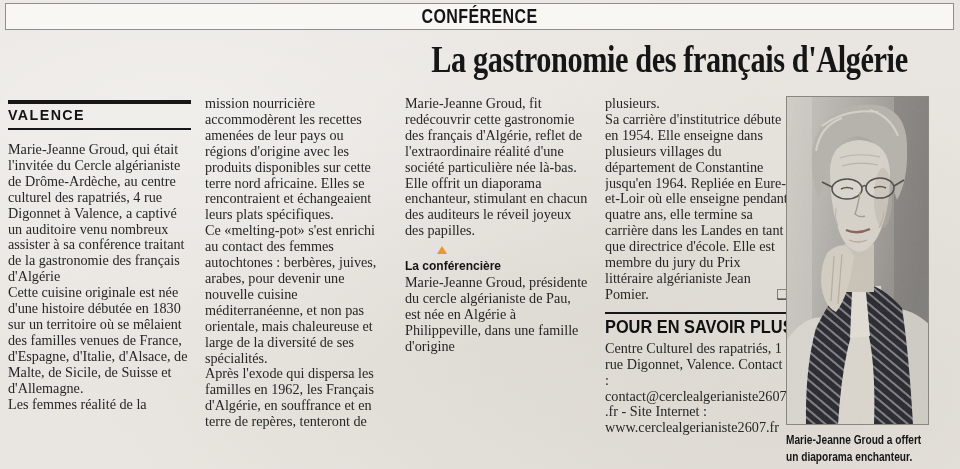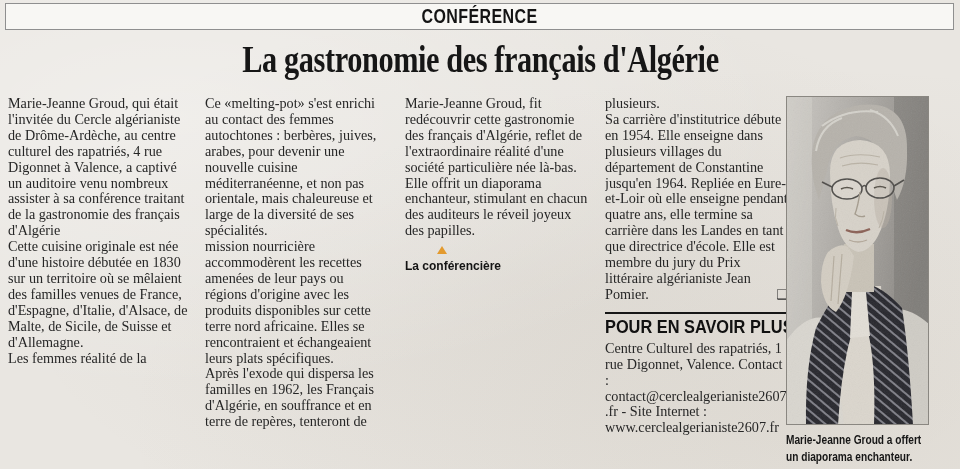--- a/index.html
+++ b/index.html
@@ -19,21 +19,21 @@
     background:#f8f7f4;border:1.5px solid #8f8f8f;
     display:flex;align-items:center;justify-content:center;
   }
   .kicker-text{
     font-family:"Liberation Sans", sans-serif;font-weight:bold;font-size:20px;
     letter-spacing:.5px;color:#141414;display:inline-block;transform:scaleX(.8);
     white-space:nowrap;
   }
   
   .headline{
-    position:absolute;top:38px;left:0;width:100%;text-align:center;margin:0;
+    position:absolute;top:38px;left:0;width:100%;text-align:right;margin:0;
     font-family:"Liberation Serif", serif;font-weight:bold;color:#161616;
   }
   .headline span{display:inline-block;font-size:37px;letter-spacing:-.5px;transform:scaleX(.82);white-space:nowrap;}
   
   .col{position:absolute;top:96px;height:373px;width:183px;overflow:hidden;}
   .col-1{left:8px}.col-2{left:205px}.col-3{left:405px}.col-4{left:605px}
   .col p{margin:0;font-size:14.2px;line-height:15.9px;color:#262626;}
   .valence{border-top:4px solid #161616;border-bottom:2px solid #161616;padding:2px 0 4px;margin:4px 0 12px;}
   .valence span{
     font-family:"Liberation Sans", sans-serif;font-weight:bold;font-size:15px;
@@ -65,35 +65,39 @@
 
   <div class="kicker">
     <span class="kicker-text">CONFÉRENCE</span>
   </div>
 
   <h1 class="headline">
     <span>La gastronomie des français d'Algérie</span>
   </h1>
 
   <div class="col col-1">
+    <div class="valence">
+      <span>VALENCE</span>
+    </div>
     <p>Marie-Jeanne Groud, qui était l'invitée du Cercle algérianiste de Drôme-Ardèche, au centre culturel des rapatriés, 4 rue Digonnet à Valence, a captivé un auditoire venu nombreux assister à sa conférence traitant de la gastronomie des français d'Algérie</p>
     <p>Cette cuisine originale est née d'une histoire débutée en 1830 sur un territoire où se mêlaient des familles venues de France, d'Espagne, d'Italie, d'Alsace, de Malte, de Sicile, de Suisse et d'Allemagne.</p>
     <p>Les femmes réalité de la</p>
   </div>
 
   <div class="col col-2">
+    <p>mission nourricière accommodèrent les recettes amenées de leur pays ou régions d'origine avec les produits disponibles sur cette terre nord africaine. Elles se rencontraient et échangeaient leurs plats spécifiques.</p>
     <p>Ce «melting-pot» s'est enrichi au contact des femmes autochtones : berbères, juives, arabes, pour devenir une nouvelle cuisine méditerranéenne, et non pas orientale, mais chaleureuse et large de la diversité de ses spécialités.</p>
-    <p>mission nourricière accommodèrent les recettes amenées de leur pays ou régions d'origine avec les produits disponibles sur cette terre nord africaine. Elles se rencontraient et échangeaient leurs plats spécifiques.</p>
     <p>Après l'exode qui dispersa les familles en 1962, les Français d'Algérie, en souffrance et en terre de repères, tenteront de</p>
   </div>
 
   <div class="col col-3">
     <p>Marie-Jeanne Groud, fit redécouvrir cette gastronomie des français d'Algérie, reflet de l'extraordinaire réalité d'une société particulière née là-bas. Elle offrit un diaporama enchanteur, stimulant en chacun des auditeurs le réveil joyeux des papilles.</p>
     <div class="marker"></div>
     <h2 class="subhead">La conférencière</h2>
+    <p>Marie-Jeanne Groud, présidente du cercle algérianiste de Pau, est née en Algérie à Philippeville, dans une famille d'origine</p>
   </div>
 
   <div class="col col-4">
     <p>plusieurs.</p>
     <p><span>Sa carrière d'institutrice débute en 1954. Elle enseigne dans plusieurs villages du département de Constantine jusqu'en 1964. Repliée en Eure-et-Loir où elle enseigne pendant quatre ans, elle termine sa carrière dans les Landes en tant que directrice d'école. Elle est membre du jury du Prix littéraire algérianiste Jean Pomier.</span><span class="endmark">❑</span></p>
     <div class="moreinfo">
       <h3>POUR EN SAVOIR PLUS</h3>
       <p>Centre Culturel des rapatriés, 1 rue Digonnet, Valence. Contact : contact@cerclealgerianiste2607.fr - Site Internet : www.cerclealgerianiste2607.fr</p>
     </div>
   </div>

